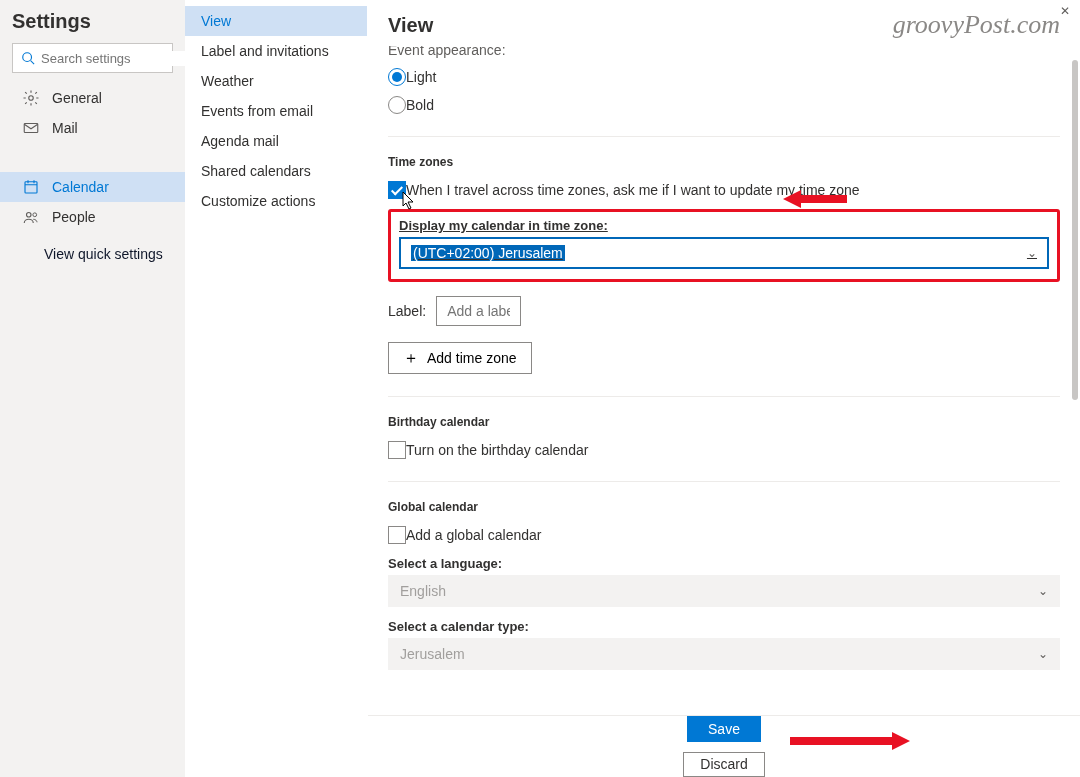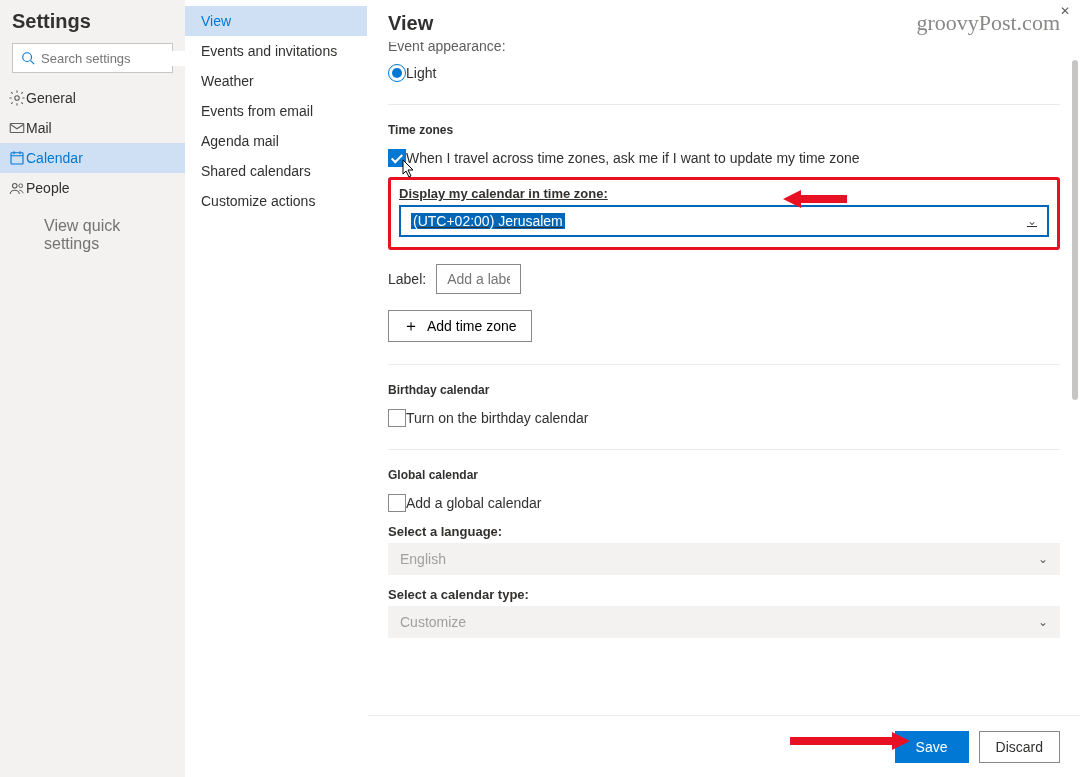--- a/index.html
+++ b/index.html
@@ -33,37 +33,38 @@
     height: 30px;
     padding: 0 8px;
   }
   .search-box svg { flex: none; }
   .search-box input {
     border: none; outline: none; flex: 1;
     font-size: 13px; margin-left: 6px;
     color: #605e5c;
   }
   .nav-item {
-    display: flex; align-items: center; gap: 0;
-    height: 30px; padding: 0 8px;
+    display: flex; align-items: center; gap: 12px;
+    height: 30px; padding: 0 22px;
     cursor: pointer;
     font-size: 14px;
     color: #323130;
   }
   .nav-item.active {
     background: #cfe0f4;
     color: #0078d4;
+    margin-top: 29px;
   }
   .nav-item.active .nav-icon path,
   .nav-item.active .nav-icon rect { stroke: #0078d4; }
   .nav-icon { width: 18px; height: 18px; flex: none; }
   .quick-link {
-    color: #737373;
+    color: #0f172a;
     padding: 14px 14px 0 44px;
-    font-size: 16px;
+    font-size: 14px;
     cursor: pointer;
   }
   
   .sidebar-mid {
     width: 183px;
     background: #ffffff;
     padding-top: 6px;
     border-right: 1px solid transparent;
   }
   .mid-item {
@@ -85,22 +86,23 @@
     position: relative;
     min-width: 0;
   }
   .content-header {
     display: flex; align-items: center; justify-content: space-between;
     padding: 10px 20px 6px 20px;
   }
   .content-header h2 { font-size: 20px; font-weight: 600; }
   .watermark {
     font-family: Georgia, serif;
+    font-style: italic;
     color: #8a8886;
-    font-size: 22px;
+    font-size: 26px;
   }
   .close-x { color:#605e5c; font-size:12px; position:absolute; top:4px; right:10px; cursor:pointer;}
   .scroll {
     flex: 1; overflow-y: auto;
     padding: 0 20px 90px 20px;
   }
   .section { padding: 18px 0 0 0; }
   .section h3 { font-size: 12px; font-weight: 600; margin-bottom: 12px; }
   .section .subtext { color: #8a8886; font-size: 14px; margin-bottom: 12px; }
   .cutoff { color:#605e5c; font-size:14px; margin-top:-4px; margin-bottom:10px;}
@@ -169,22 +171,22 @@
   .disabled-select {
     background: #f3f2f1; height: 32px;
     display:flex; align-items:center; justify-content:space-between;
     padding: 4px 12px; color:#a19f9d; font-size:14px;
   }
   
   .footer {
     position: absolute; bottom: 0; left: 0; right: 0;
     height: 62px; background: #fff;
     border-top: 1px solid #edebe9;
-    display: flex; align-items: center; justify-content: flex-end;
-    gap: 10px; padding: 0 20px;
+    display: flex; align-items: center; justify-content: center;
+    gap: 10px; padding: 0 20px; flex-direction: column;
   }
   .btn-primary {
     background: #0078d4; color: #fff; border: 1px solid #0078d4;
     height: 32px; padding: 0 20px; font-size: 14px; cursor: pointer;
   }
   .btn-secondary {
     background: #fff; color: #323130; border: 1px solid #8a8886;
     height: 32px; padding: 0 16px; font-size: 14px; cursor: pointer;
   }
   
@@ -244,41 +246,45 @@
           <path d="M15 15c3 0 5 2 5 4" stroke="#605e5c" stroke-width="1.3"></path>
         </svg>
       <span>People</span>
     </div>
 
     <div class="quick-link">View quick settings</div>
   </aside>
 
   <nav class="sidebar-mid">
     <div class="mid-item active">View</div>
-    <div class="mid-item">Events and invitations</div>
+    <div class="mid-item">Label and invitations</div>
     <div class="mid-item">Weather</div>
     <div class="mid-item">Events from email</div>
     <div class="mid-item">Agenda mail</div>
     <div class="mid-item">Shared calendars</div>
     <div class="mid-item">Customize actions</div>
   </nav>
 
   <main class="content">
     <span class="close-x">✕</span>
     <div class="content-header">
       <h2>View</h2>
       <span class="watermark">groovyPost.com</span>
     </div>
 
     <div class="scroll">
       <div class="cutoff">Event appearance:</div>
       <div class="opt-row">
         <span class="radio checked"></span>
         <span>Light</span>
       </div>
+      <div class="opt-row">
+        <span class="radio"></span>
+        <span>Bold</span>
+      </div>
 
       <div class="hr"></div>
 
       <div class="section">
         <h3>Time zones</h3>
 
         <div class="opt-row" style="position:relative;">
           <span class="checkbox checked"></span>
           <span>When I travel across time zones, ask me if I want to update my time zone</span>
           <svg class="cursor-overlay" width="18" height="22" viewBox="0 0 18 22">
@@ -323,21 +329,21 @@
           <span class="checkbox"></span>
           <span>Add a global calendar</span>
         </div>
         <div class="field-label-sm">Select a language:</div>
         <div class="disabled-select">
           <span>English</span>
           <span class="chev">⌄</span>
         </div>
         <div class="field-label-sm">Select a calendar type:</div>
         <div class="disabled-select">
-          <span>Customize</span>
+          <span>Jerusalem</span>
           <span class="chev">⌄</span>
         </div>
       </div>
     </div>
 
     <div class="fake-scroll"></div>
 
     <div class="footer">
       <button class="btn-primary">Save</button>
       <button class="btn-secondary">Discard</button>

